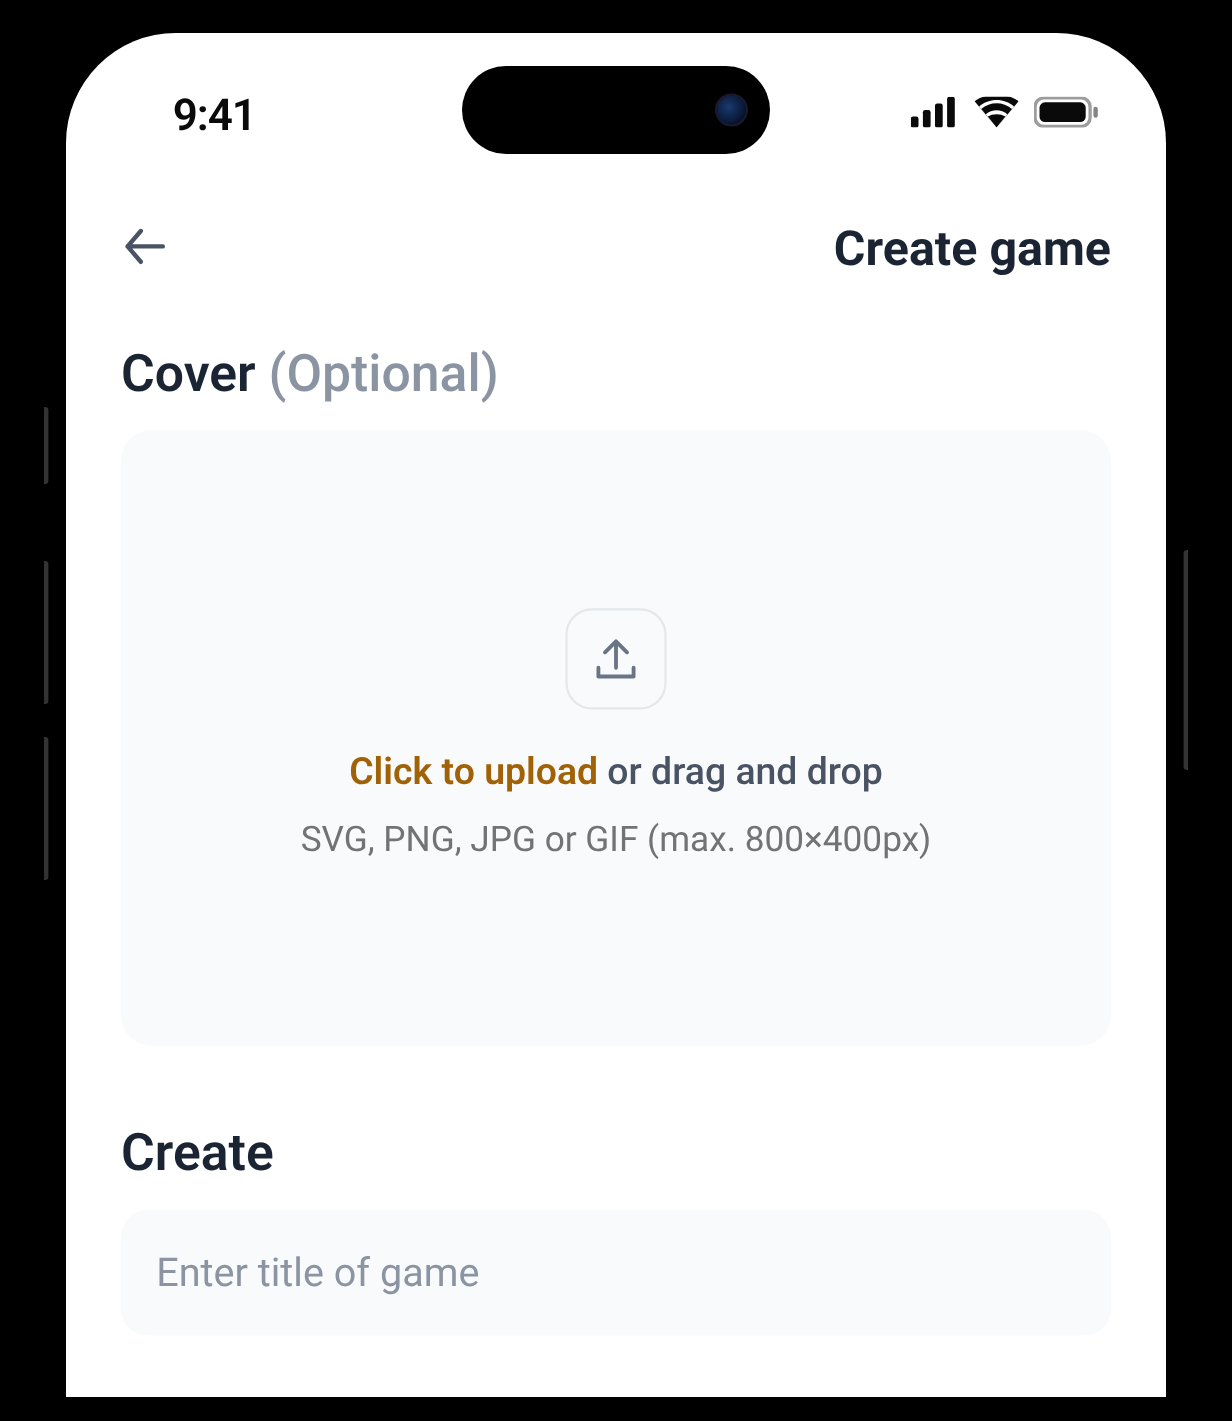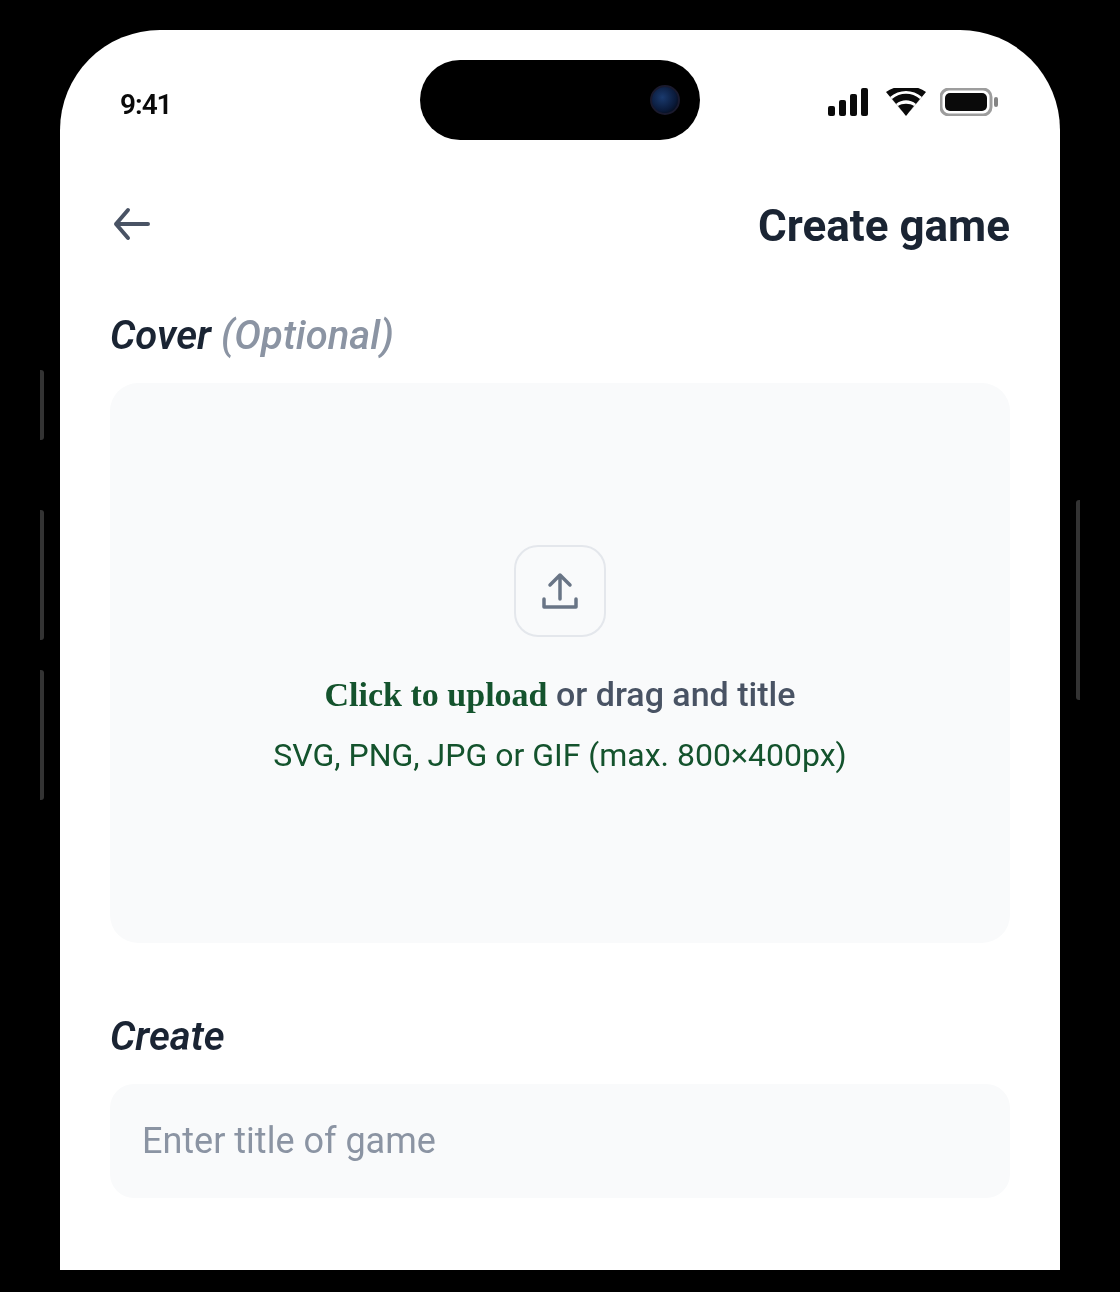--- a/index.html
+++ b/index.html
@@ -85,24 +85,25 @@
 
     .status-bar {
       display: flex;
       justify-content: space-between;
       align-items: center;
       padding: 38px 60px 0 60px;
       height: 110px;
     }
 
     .status-time {
-      font-size: 28px;
+      font-size: 40px;
       font-weight: 600;
       color: #0a0a0a;
       letter-spacing: -1px;
+      margin-left: 37px;
     }
 
     .status-icons {
       display: flex;
       align-items: center;
       gap: 14px;
     }
 
     .nav-header {
       display: flex;
@@ -123,25 +124,24 @@
       font-size: 44px;
       font-weight: 700;
       color: #1a2433;
     }
 
     .content {
       padding: 30px 50px 0 50px;
     }
 
     .field-label {
-      font-size: 40px;
+      font-size: 47px;
       font-weight: 600;
       color: #1a2433;
       margin-bottom: 24px;
-      font-style: italic;
     }
 
     .field-label .optional {
       color: #8b94a3;
       font-weight: 500;
     }
 
     .upload-zone {
       background: #f9fafb;
       border-radius: 28px;
@@ -165,32 +165,31 @@
       justify-content: center;
     }
 
     .upload-text {
       text-align: center;
       font-size: 34px;
       line-height: 1.6;
     }
 
     .upload-text .primary {
-      color: #14532d;
+      color: #a16207;
       font-weight: 600;
-      font-family: Liberation Serif, serif;
     }
 
     .upload-text .secondary {
       color: #495364;
       font-weight: 500;
     }
 
     .upload-text .hint {
-      color: #14532d;
+      color: #737373;
       font-size: 32px;
       display: block;
       margin-top: 8px;
     }
 
     .text-input {
       width: 100%;
       background: #f9fafb;
       border: none;
       border-radius: 24px;
@@ -264,21 +263,21 @@
       </div>
 
       <div class="upload-zone">
         <div class="upload-icon-box">
           <svg width="44" height="44" viewBox="0 0 44 44">
             <path d="M22 30 V6 M12 16 L22 6 L32 16" stroke="#697586" stroke-width="3.5" fill="none" stroke-linecap="round" stroke-linejoin="round"></path>
             <path d="M6 30 V38 H38 V30" stroke="#697586" stroke-width="3.5" fill="none" stroke-linecap="round" stroke-linejoin="round"></path>
           </svg>
         </div>
         <div class="upload-text">
-          <span class="primary">Click to upload</span><span class="secondary"> or drag and title</span>
+          <span class="primary">Click to upload</span><span class="secondary"> or drag and drop</span>
           <span class="hint">SVG, PNG, JPG or GIF (max. 800×400px)</span>
         </div>
       </div>
 
       <div class="field-label">Create</div>
 
       <input type="text" class="text-input" placeholder="Enter title of game" style="">
 
     </div>
 

